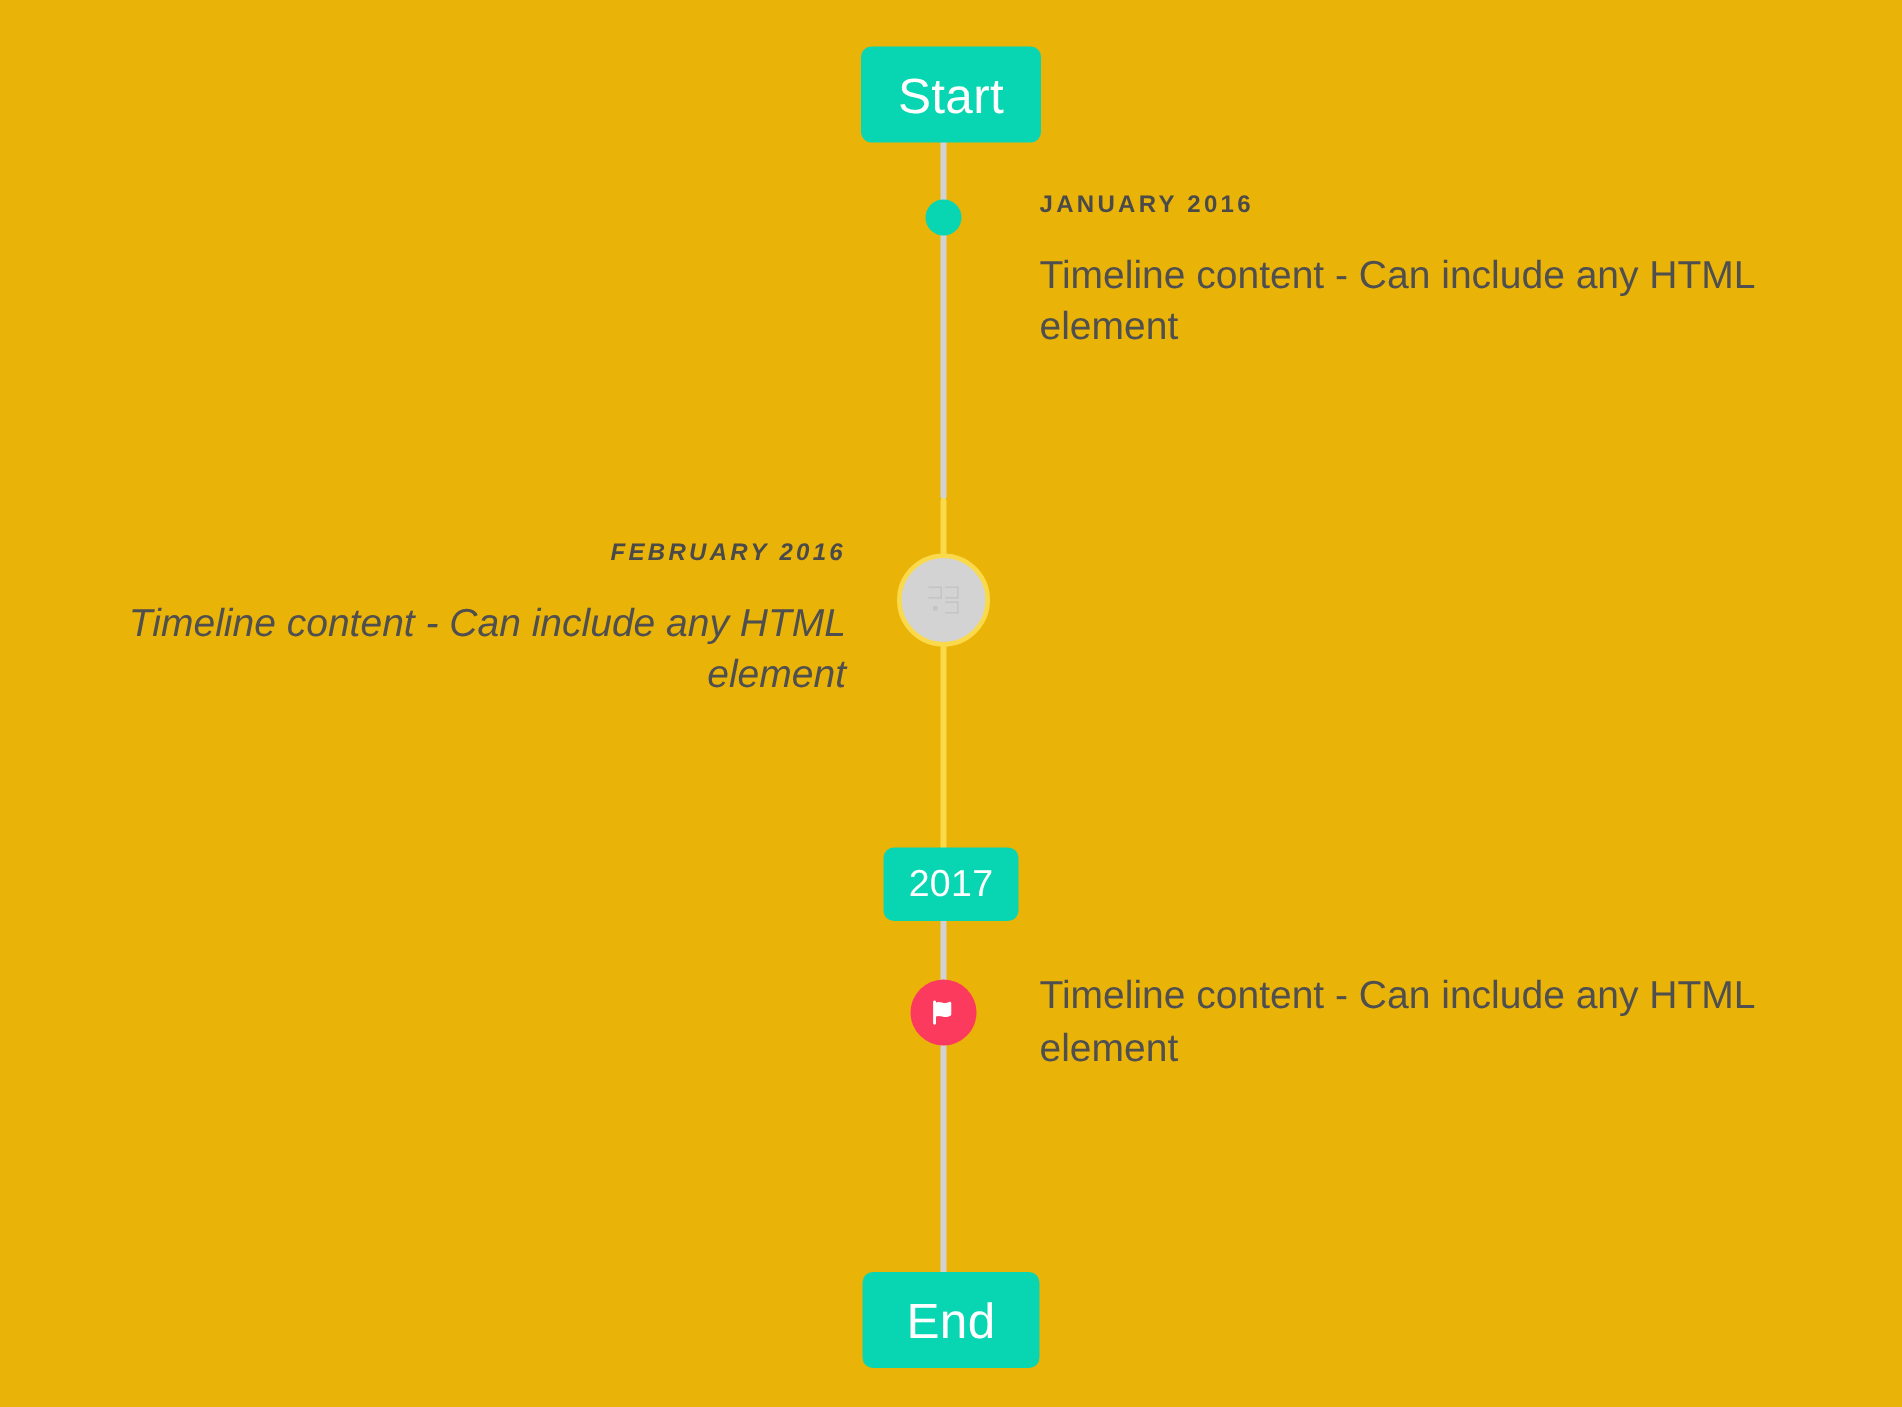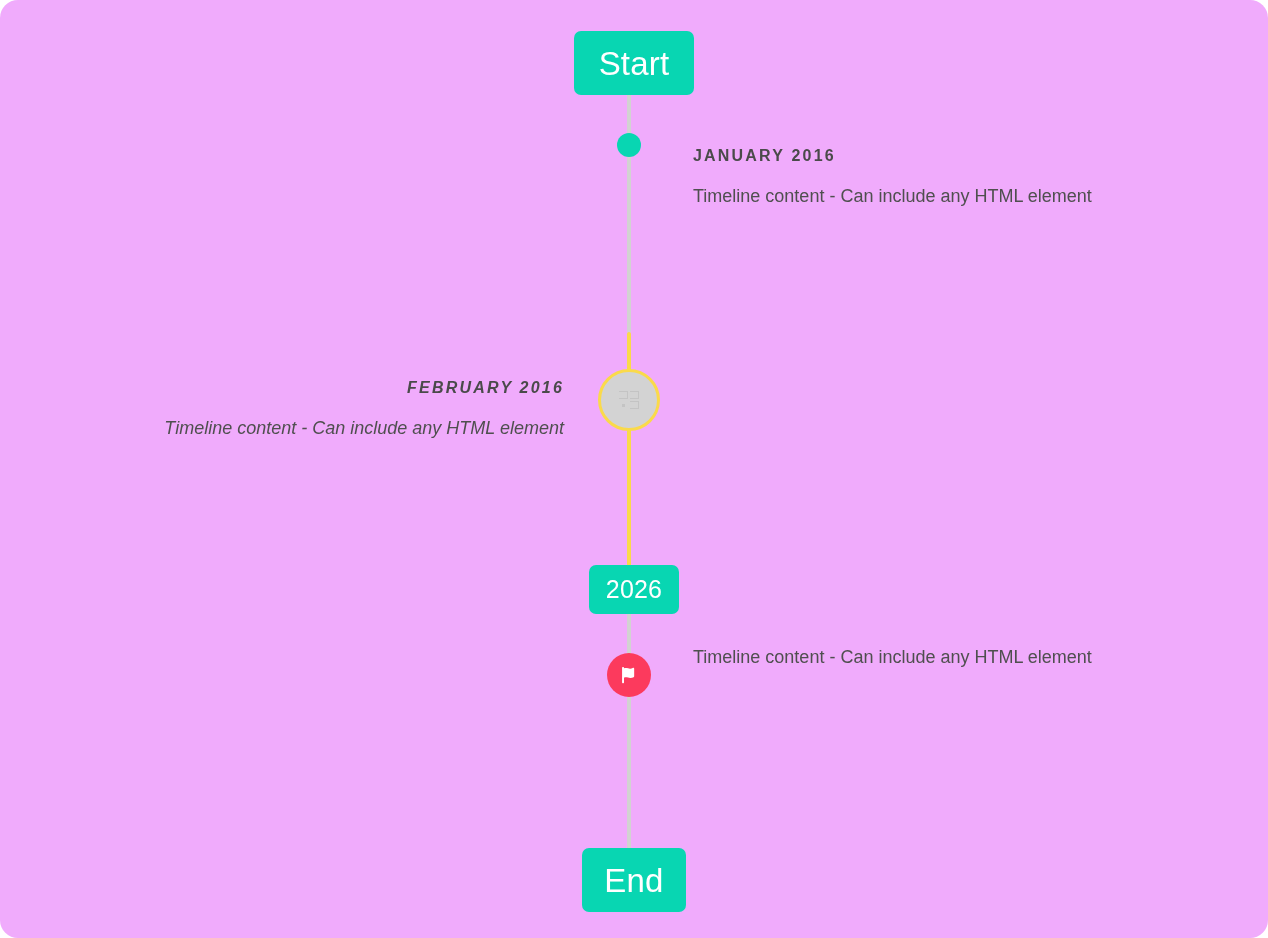--- a/index.html
+++ b/index.html
@@ -9,22 +9,21 @@
     height: 938px;
     background: #ffffff;
     font-family: "Liberation Sans", sans-serif;
     overflow: hidden;
   }
 
   #timeline {
     position: relative;
     width: 1268px;
     height: 938px;
-    background: #f0abfc;
-    border-radius: 18px;
+    background: #eab308;
   }
 
   
   .rail {
     position: absolute;
     left: 627px;
     width: 4px;
     border-radius: 2px;
   }
   .rail-grey-top    { top: 92px;  height: 241px; background: #d2d2d2; }
@@ -54,21 +53,21 @@
     font-size: 33px;
   }
   .badge-year {
     top: 565px;
     width: 90px;
     height: 49px;
     font-size: 25px;
   }
   .badge-end {
     top: 848px;
-    width: 104px;
+    width: 118px;
     height: 64px;
     font-size: 33px;
   }
 
   
   .event {
     position: absolute;
     width: 100%;
     display: flex;
   }
@@ -94,25 +93,24 @@
   }
 
   .event-date {
     font-size: 16px;
     font-weight: 700;
     letter-spacing: 2.2px;
     color: #4a4a4a;
     text-transform: uppercase;
     line-height: 1.1;
     margin-bottom: 20px;
-    margin-top: 19px;
   }
 
   .event-body {
-    font-size: 18px;
+    font-size: 26px;
     font-weight: 400;
     color: #4f4f4f;
     line-height: 1.33;
   }
 
   
   .marker {
     position: absolute;
     left: 629px;
     transform: translateX(-50%);
@@ -198,21 +196,21 @@
         <i></i>
     </div>
   </div>
   <div class="event event-feb">
     <div class="content content-left">
       <div class="event-date">February 2016</div>
       <div class="event-body">Timeline content - Can include any HTML element</div>
     </div>
   </div>
 
-  <div class="badge badge-year">2026</div>
+  <div class="badge badge-year">2017</div>
 
   <div class="marker marker-flag">
     <svg width="22" height="22" viewBox="0 0 24 24" aria-hidden="true">
       <path fill="#ffffff" d="M5.5 3.2c.6 0 1.05.45 1.05 1.05v.5c2.6-1.1 4.6.35 6.6.35 1.1 0 2-.3 2.9-.75
                .75-.38 1.6.12 1.6.95v8.1c0 .42-.24.8-.62.97-1.1.5-2.2.95-3.6.95-2.3 0-4.3-1.5-6.88-.4v4.9
                c0 .6-.45 1.05-1.05 1.05s-1.05-.45-1.05-1.05V4.25c0-.6.45-1.05 1.05-1.05z"></path>
     </svg>
   </div>
   <div class="event event-mar">
     <div class="content content-right">

